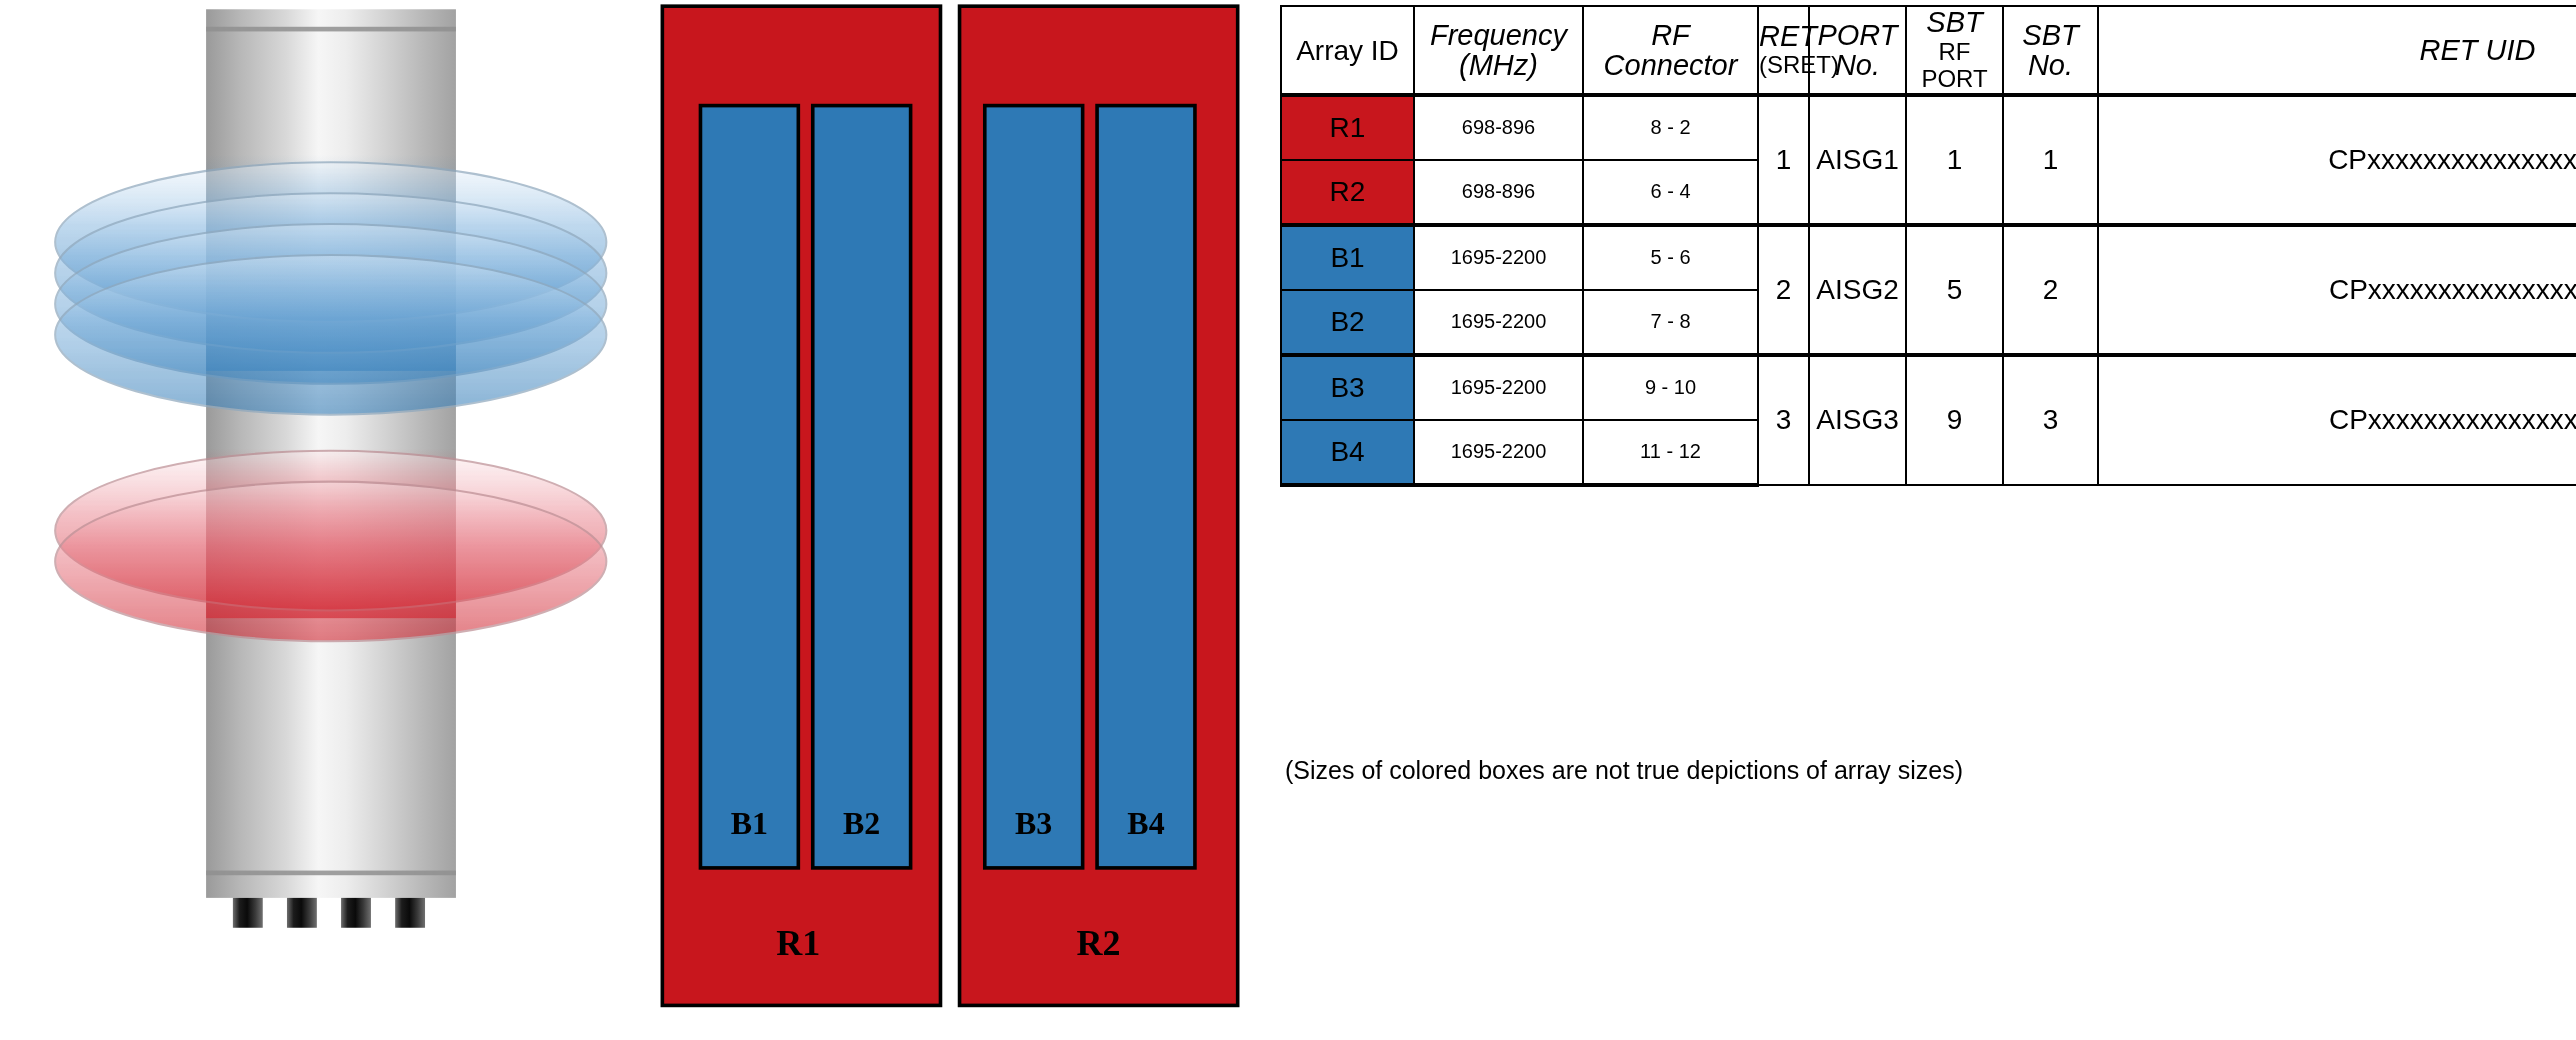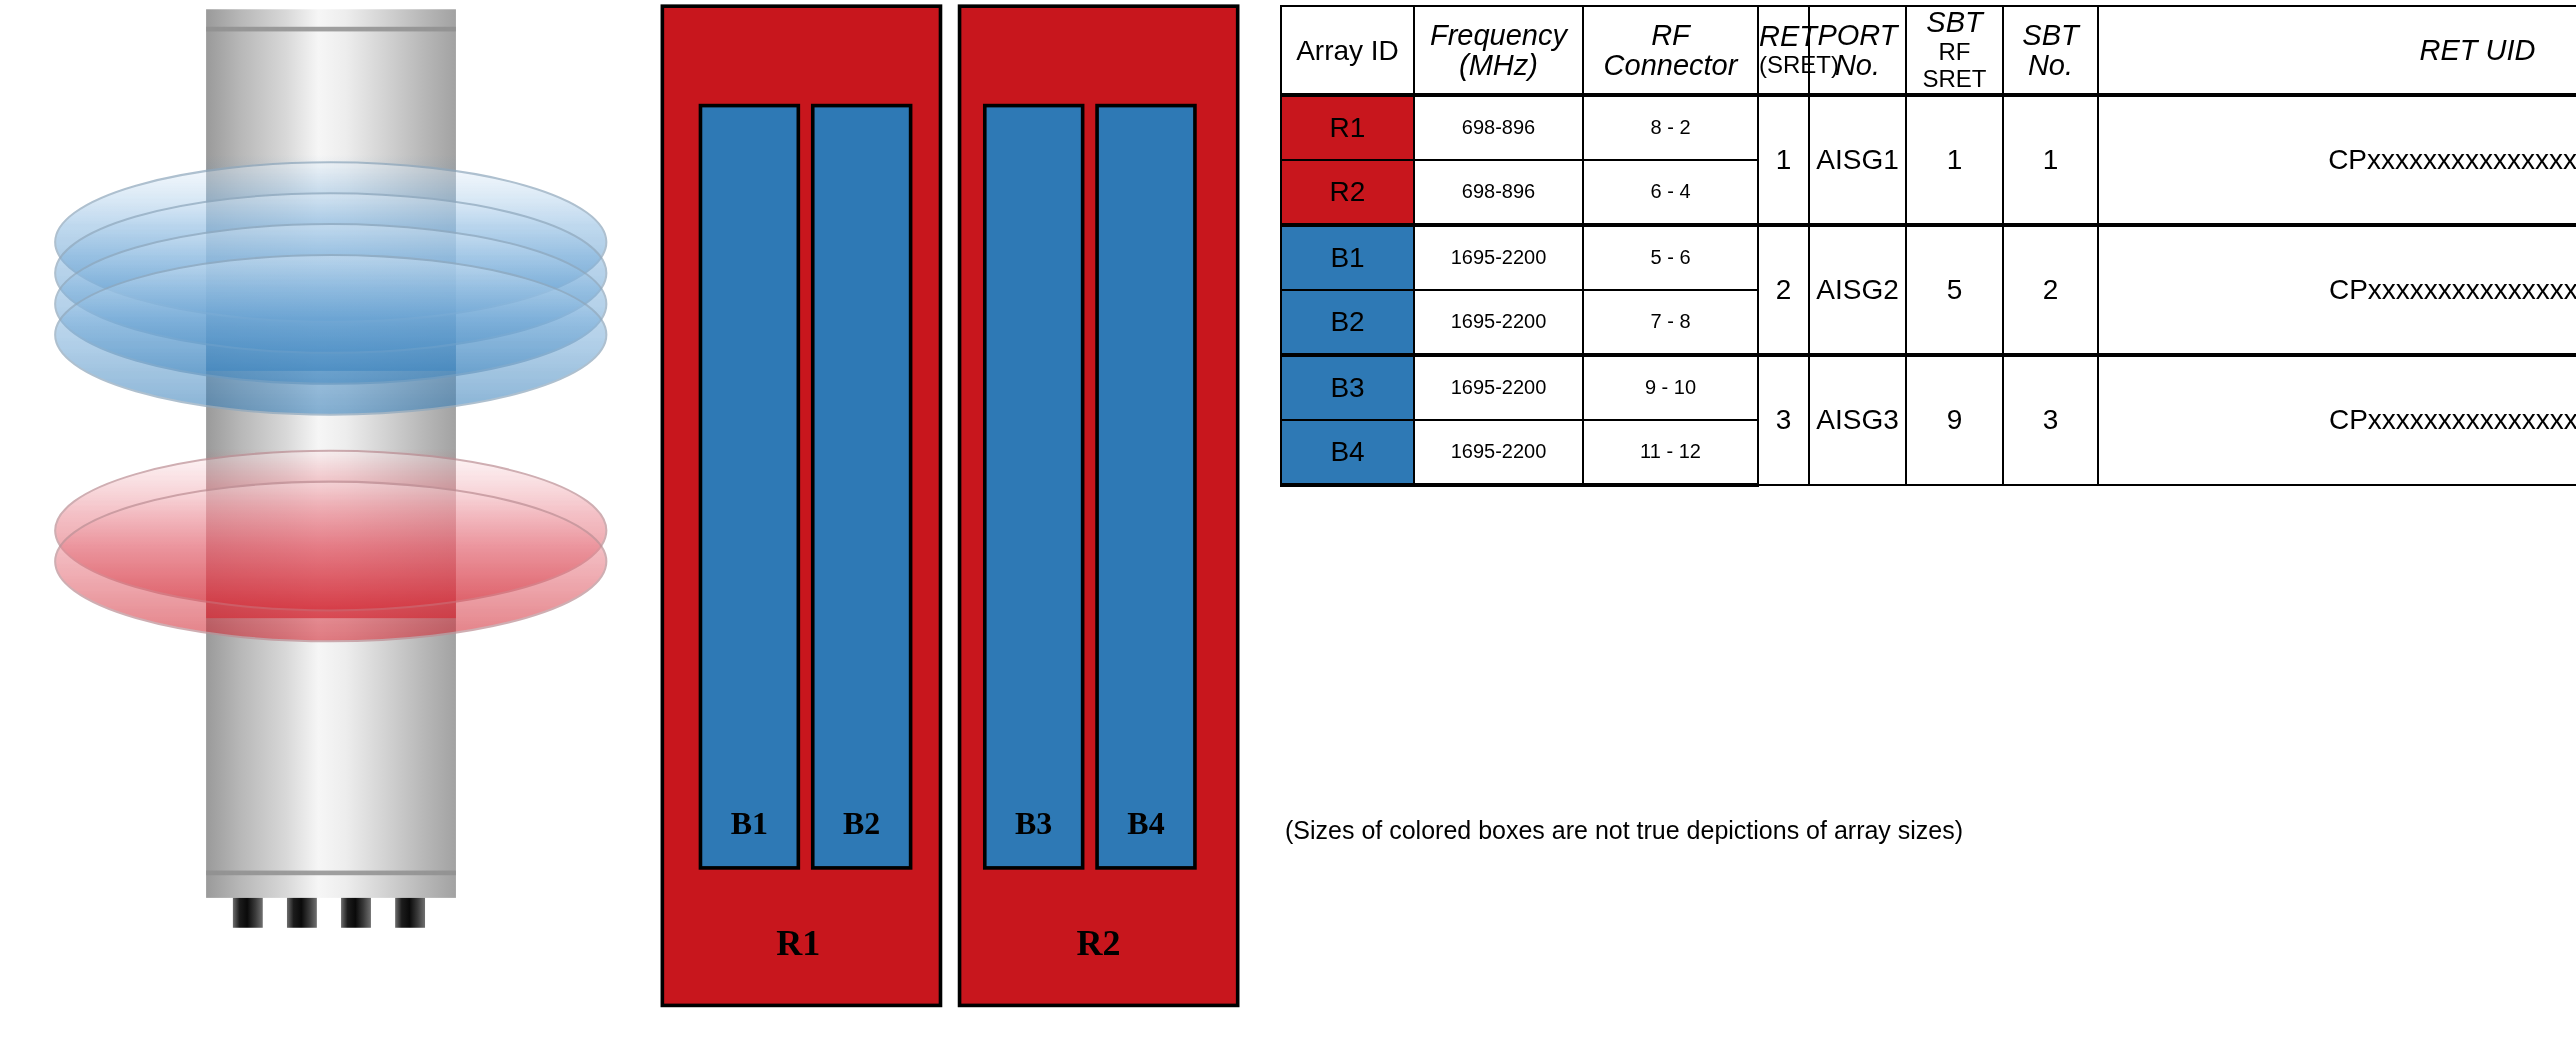--- a/index.html
+++ b/index.html
@@ -39,21 +39,21 @@
   tbody td{height:62px;font-size:20px;}
   td.cell-id{color:#000;font-size:28px;}
   td.cell-id.red{background:#C8161D;}
   td.cell-id.blue{background:#2E79B5;}
   td.span-cell{font-size:28px;}
 
   tr.group-top td{border-top-width:4.6px;}
   tr.group-bottom td{border-bottom-width:4.6px;}
   thead tr td{border-bottom-width:4.6px;}
 
-  #table-caption{position:absolute;left:1285px;top:816px;
+  #table-caption{position:absolute;left:1285px;top:756px;
       font-size:25px;color:#000;font-family:"Liberation Sans",sans-serif;
       white-space:nowrap;}
 
   .arr-label{font-family:"Liberation Serif",serif;font-weight:bold;}
 </style>
 </head>
 <body>
 
 <div id="antenna-illustration">
   <svg width="644" height="953" viewBox="0 0 1250 1850">
@@ -189,21 +189,21 @@
         <td class="col-ret">
           <span class="hdr-line">RET</span>
           <span class="hdr-small">(SRET)</span>
         </td>
         <td class="col-aisg">
           <span class="hdr-line">PORT</span>
           <span class="hdr-line">No.</span>
         </td>
         <td class="col-sbtport">
           <span class="hdr-line">SBT</span>
-          <span class="hdr-small">RF SRET</span>
+          <span class="hdr-small">RF PORT</span>
         </td>
         <td class="col-sbtno">
           <span class="hdr-line">SBT</span>
           <span class="hdr-line">No.</span>
         </td>
         <td class="col-uid">
           <span class="hdr-line">RET UID</span>
         </td>
       </tr>
     </thead>

